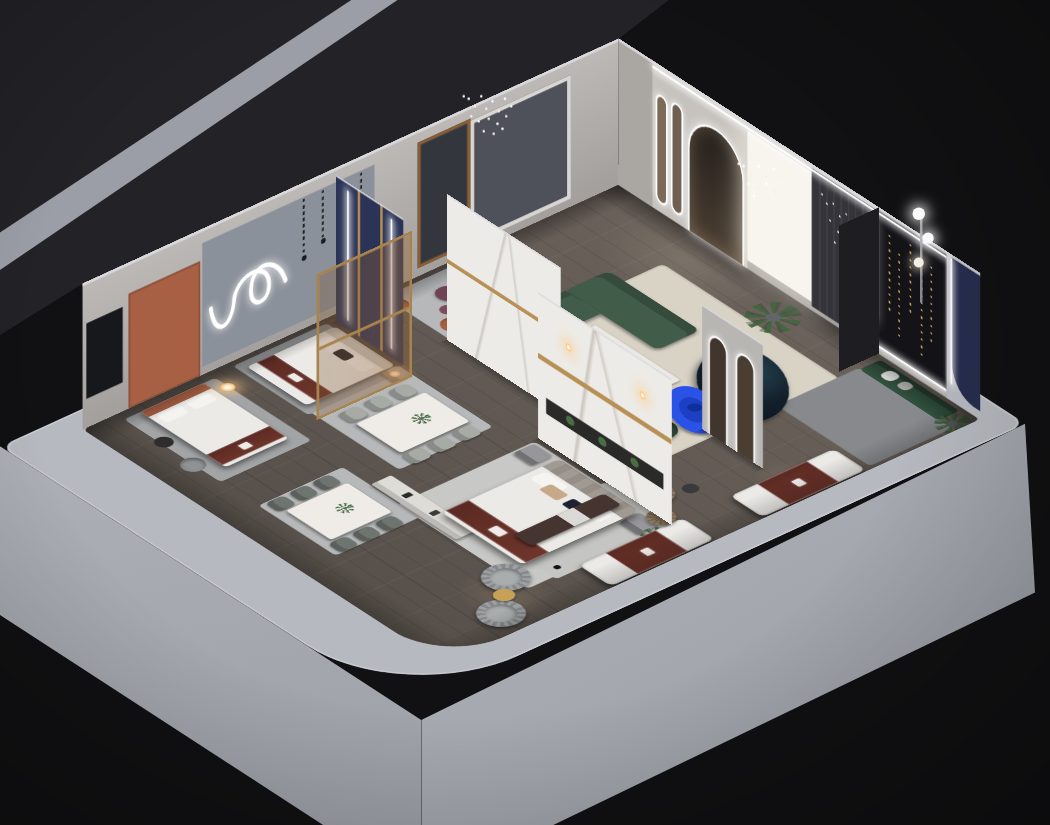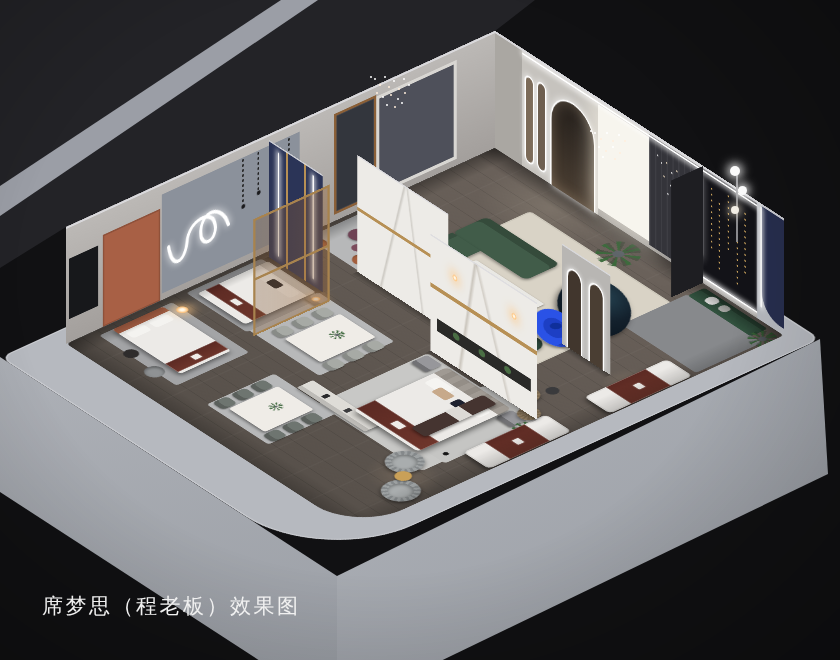--- a/index.html
+++ b/index.html
@@ -301,14 +301,13 @@
   </div>
   <div style="left:726px;top:160px;width:24px;height:84px;">
     <div style="left:10px;top:8px;width:1.5px;height:74px;background:#8a8a8e;"></div>
     <div style="left:4px;top:6px;width:10px;height:10px;border-radius:50%;background:#fff;box-shadow:0 0 10px 3px rgba(255,255,255,.8);"></div>
     <div style="left:12px;top:26px;width:9px;height:9px;border-radius:50%;background:#fff;box-shadow:0 0 9px 3px rgba(255,255,255,.8);"></div>
     <div style="left:5px;top:46px;width:8px;height:8px;border-radius:50%;background:#f4f0e6;box-shadow:0 0 8px 2px rgba(255,245,220,.7);"></div>
   </div>
 
   <div class="vignette"></div>
 
-  <div id="caption">席梦思（程老板）效果图</div>
 </div>
 
 </body></html>

